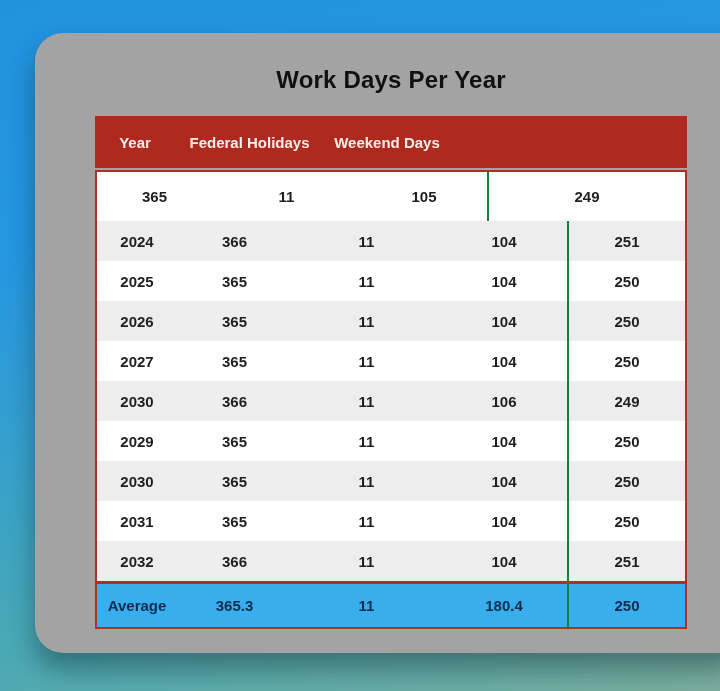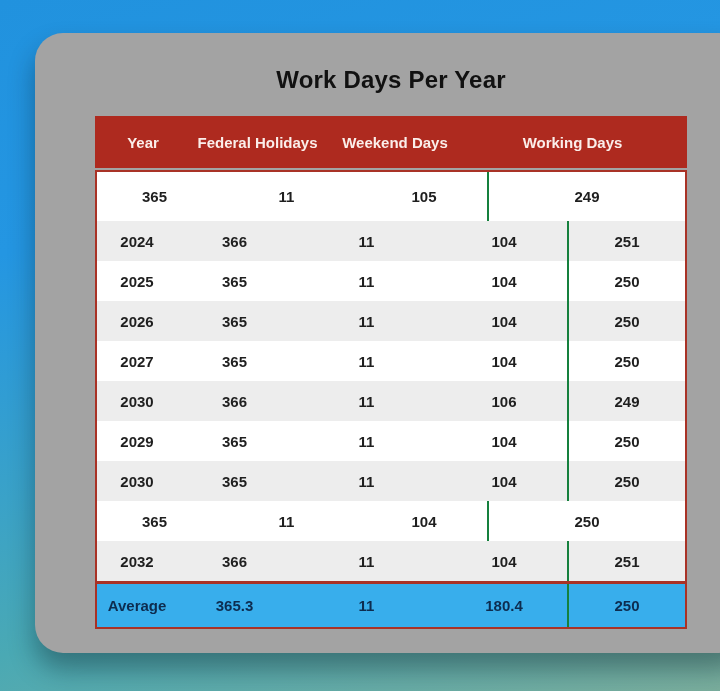--- a/index.html
+++ b/index.html
@@ -26,21 +26,20 @@
   }
   .table-wrap {
     width: 592px;
     margin: 22px auto 0 auto;
   }
   .hdr-row {
     display: flex;
     height: 52px;
     background: #ae2a1f;
     align-items: flex-start;
-    padding-left: 8px;
   }
   .hdr-cell {
     display: flex;
     align-items: center;
     justify-content: center;
     color: #fbeeea;
     font-size: 15px;
     font-weight: 700;
     height: 100%;
   }
@@ -87,21 +86,20 @@
 
 <div class="card">
   <div class="title">Work Days Per Year</div>
 
   <div class="table-wrap">
 
     <div class="hdr-row">
       <div class="hdr-cell c0">Year</div>
       <div class="hdr-cell c2">Federal Holidays</div>
       <div class="hdr-cell c3">Weekend Days</div>
-      <div class="hdr-cell c4">Working Days</div>
     </div>
 
     <div class="data-box">
       <div class="row first">
         <div class="cell c1">365</div>
         <div class="cell c2">11</div>
         <div class="cell c3">105</div>
         <div class="cell c4">249</div>
       </div>
       <div class="row alt">
@@ -147,20 +145,21 @@
         <div class="cell c4">250</div>
       </div>
       <div class="row alt">
         <div class="cell c0">2030</div>
         <div class="cell c1">365</div>
         <div class="cell c2">11</div>
         <div class="cell c3">104</div>
         <div class="cell c4">250</div>
       </div>
       <div class="row">
+        <div class="cell c0">2031</div>
         <div class="cell c1">365</div>
         <div class="cell c2">11</div>
         <div class="cell c3">104</div>
         <div class="cell c4">250</div>
       </div>
       <div class="row alt">
         <div class="cell c0">2032</div>
         <div class="cell c1">366</div>
         <div class="cell c2">11</div>
         <div class="cell c3">104</div>

